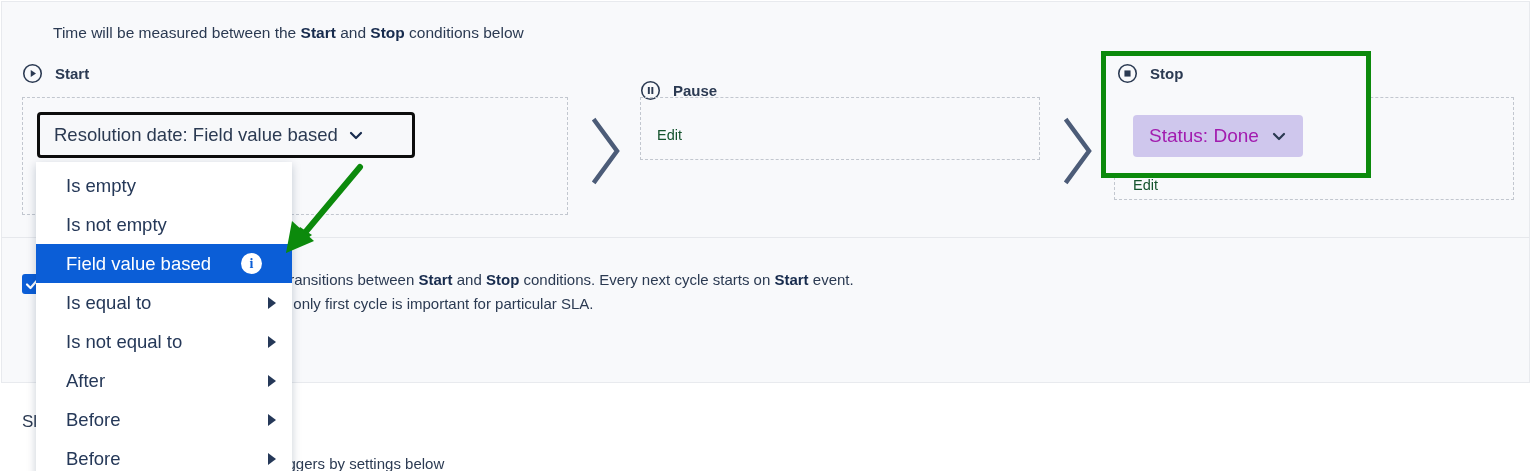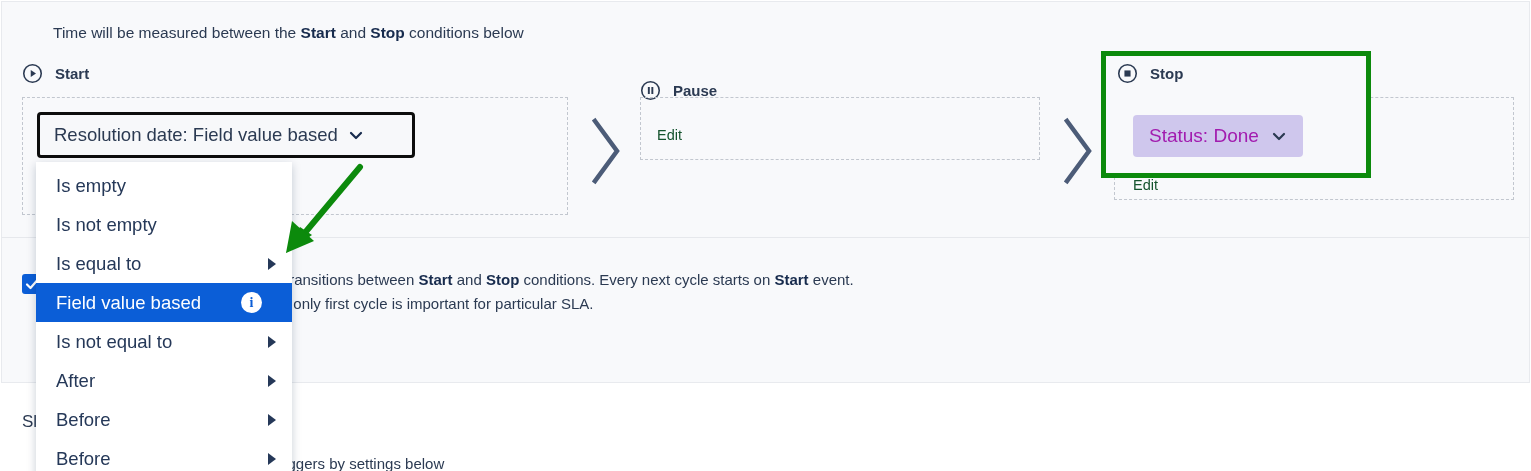--- a/index.html
+++ b/index.html
@@ -77,21 +77,21 @@
     width: 256px;
     background: #ffffff;
     box-shadow: 0 3px 9px rgba(9,30,66,0.22);
     z-index: 60;
     padding: 4px 0 0 0;
     box-sizing: border-box;
   }
   .menu-item {
     height: 39px;
     display: flex; align-items: center;
-    padding: 0 14px 0 20px;
+    padding: 0 14px 0 30px;
     font-size: 18.5px;
     color: #253858;
     box-sizing: border-box;
     white-space: nowrap;
   }
   .menu-item .mi-label { flex: 0 0 auto; }
   .menu-item .mi-spacer { flex: 1 1 auto; }
   .menu-item.selected {
     background: #0b5ed7;
     color: #ffffff;
@@ -263,33 +263,33 @@
 
   <div id="menu">
     <div class="menu-item">
       <span class="mi-label">Is empty</span>
       <span class="mi-spacer"></span>
     </div>
     <div class="menu-item">
       <span class="mi-label">Is not empty</span>
       <span class="mi-spacer"></span>
     </div>
-    <div class="menu-item">
-      <span class="mi-label">Is equal to</span>
-      <span class="mi-spacer"></span>
-      <span class="submenu-caret">
-        <svg width="12" height="14" viewBox="0 0 12 14">
-            <path d="M2 1 L10 7 L2 13 Z" fill="#253858"></path>
-          </svg>
-      </span>
-    </div>
     <div class="menu-item selected">
       <span class="mi-label">Field value based</span>
       <span class="mi-spacer"></span>
       <span class="info-badge">i</span>
+    </div>
+    <div class="menu-item">
+      <span class="mi-label">Is equal to</span>
+      <span class="mi-spacer"></span>
+      <span class="submenu-caret">
+        <svg width="12" height="14" viewBox="0 0 12 14">
+            <path d="M2 1 L10 7 L2 13 Z" fill="#253858"></path>
+          </svg>
+      </span>
     </div>
     <div class="menu-item">
       <span class="mi-label">Is not equal to</span>
       <span class="mi-spacer"></span>
       <span class="submenu-caret">
         <svg width="12" height="14" viewBox="0 0 12 14">
             <path d="M2 1 L10 7 L2 13 Z" fill="#253858"></path>
           </svg>
       </span>
     </div>

